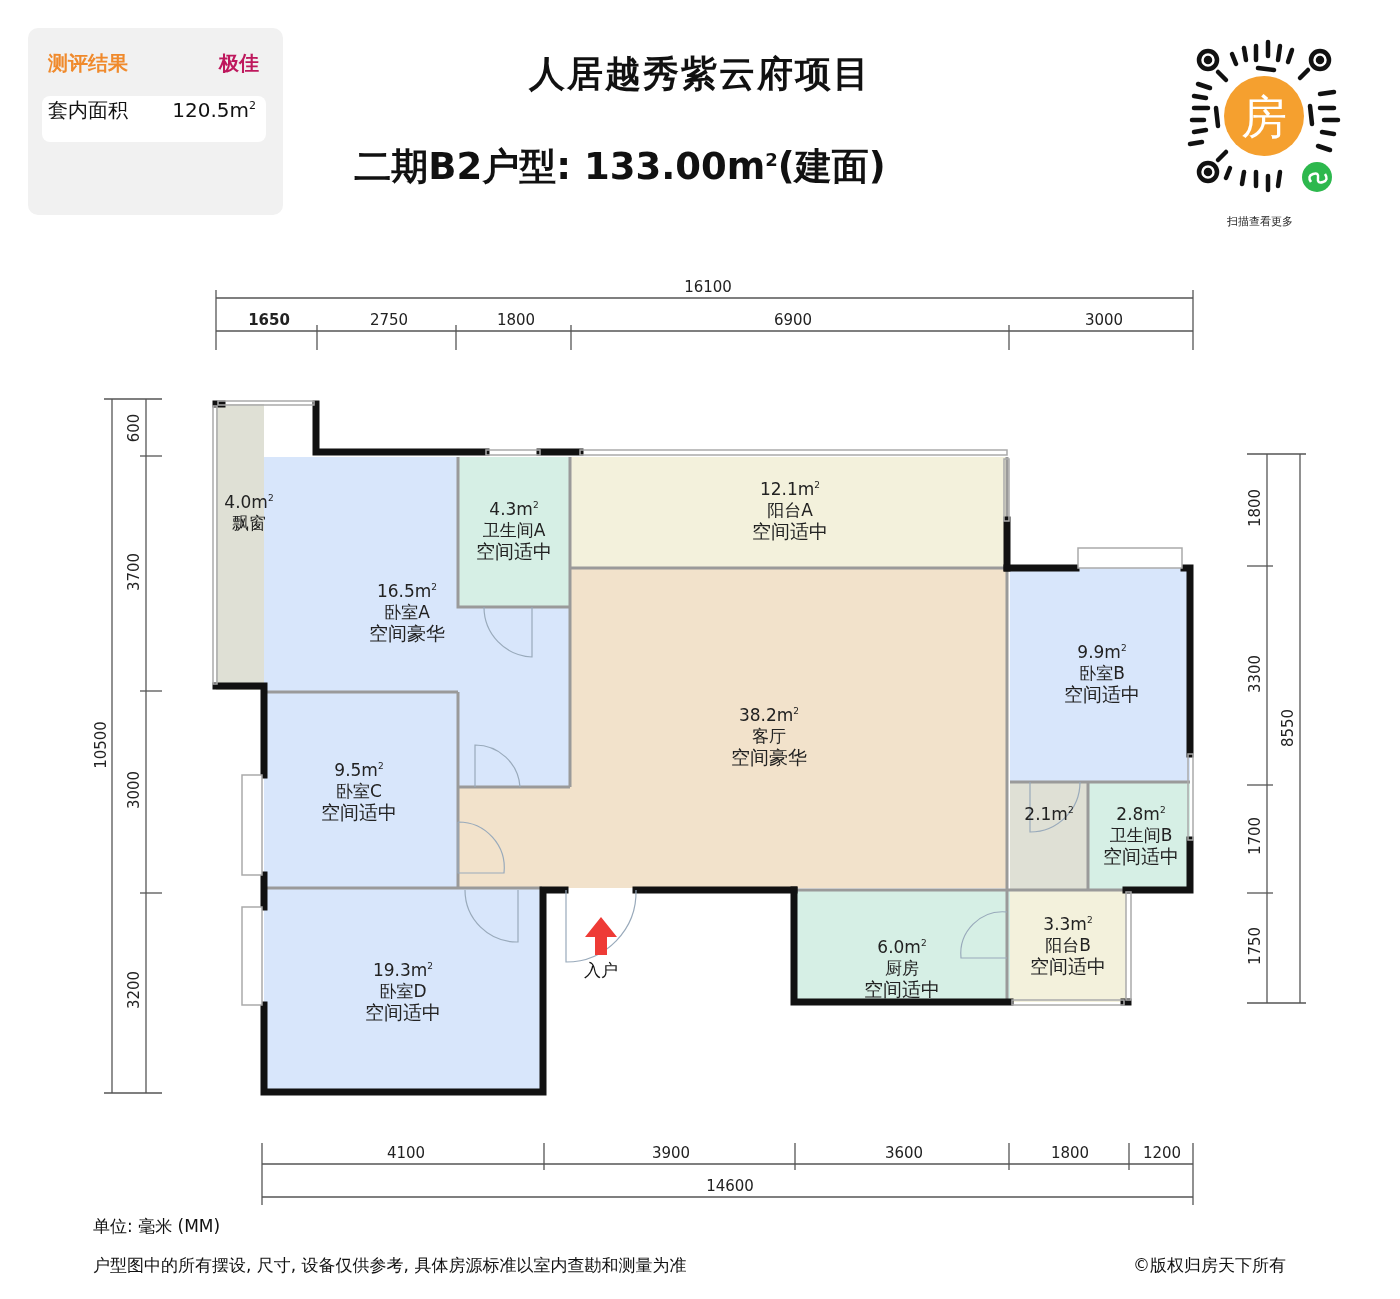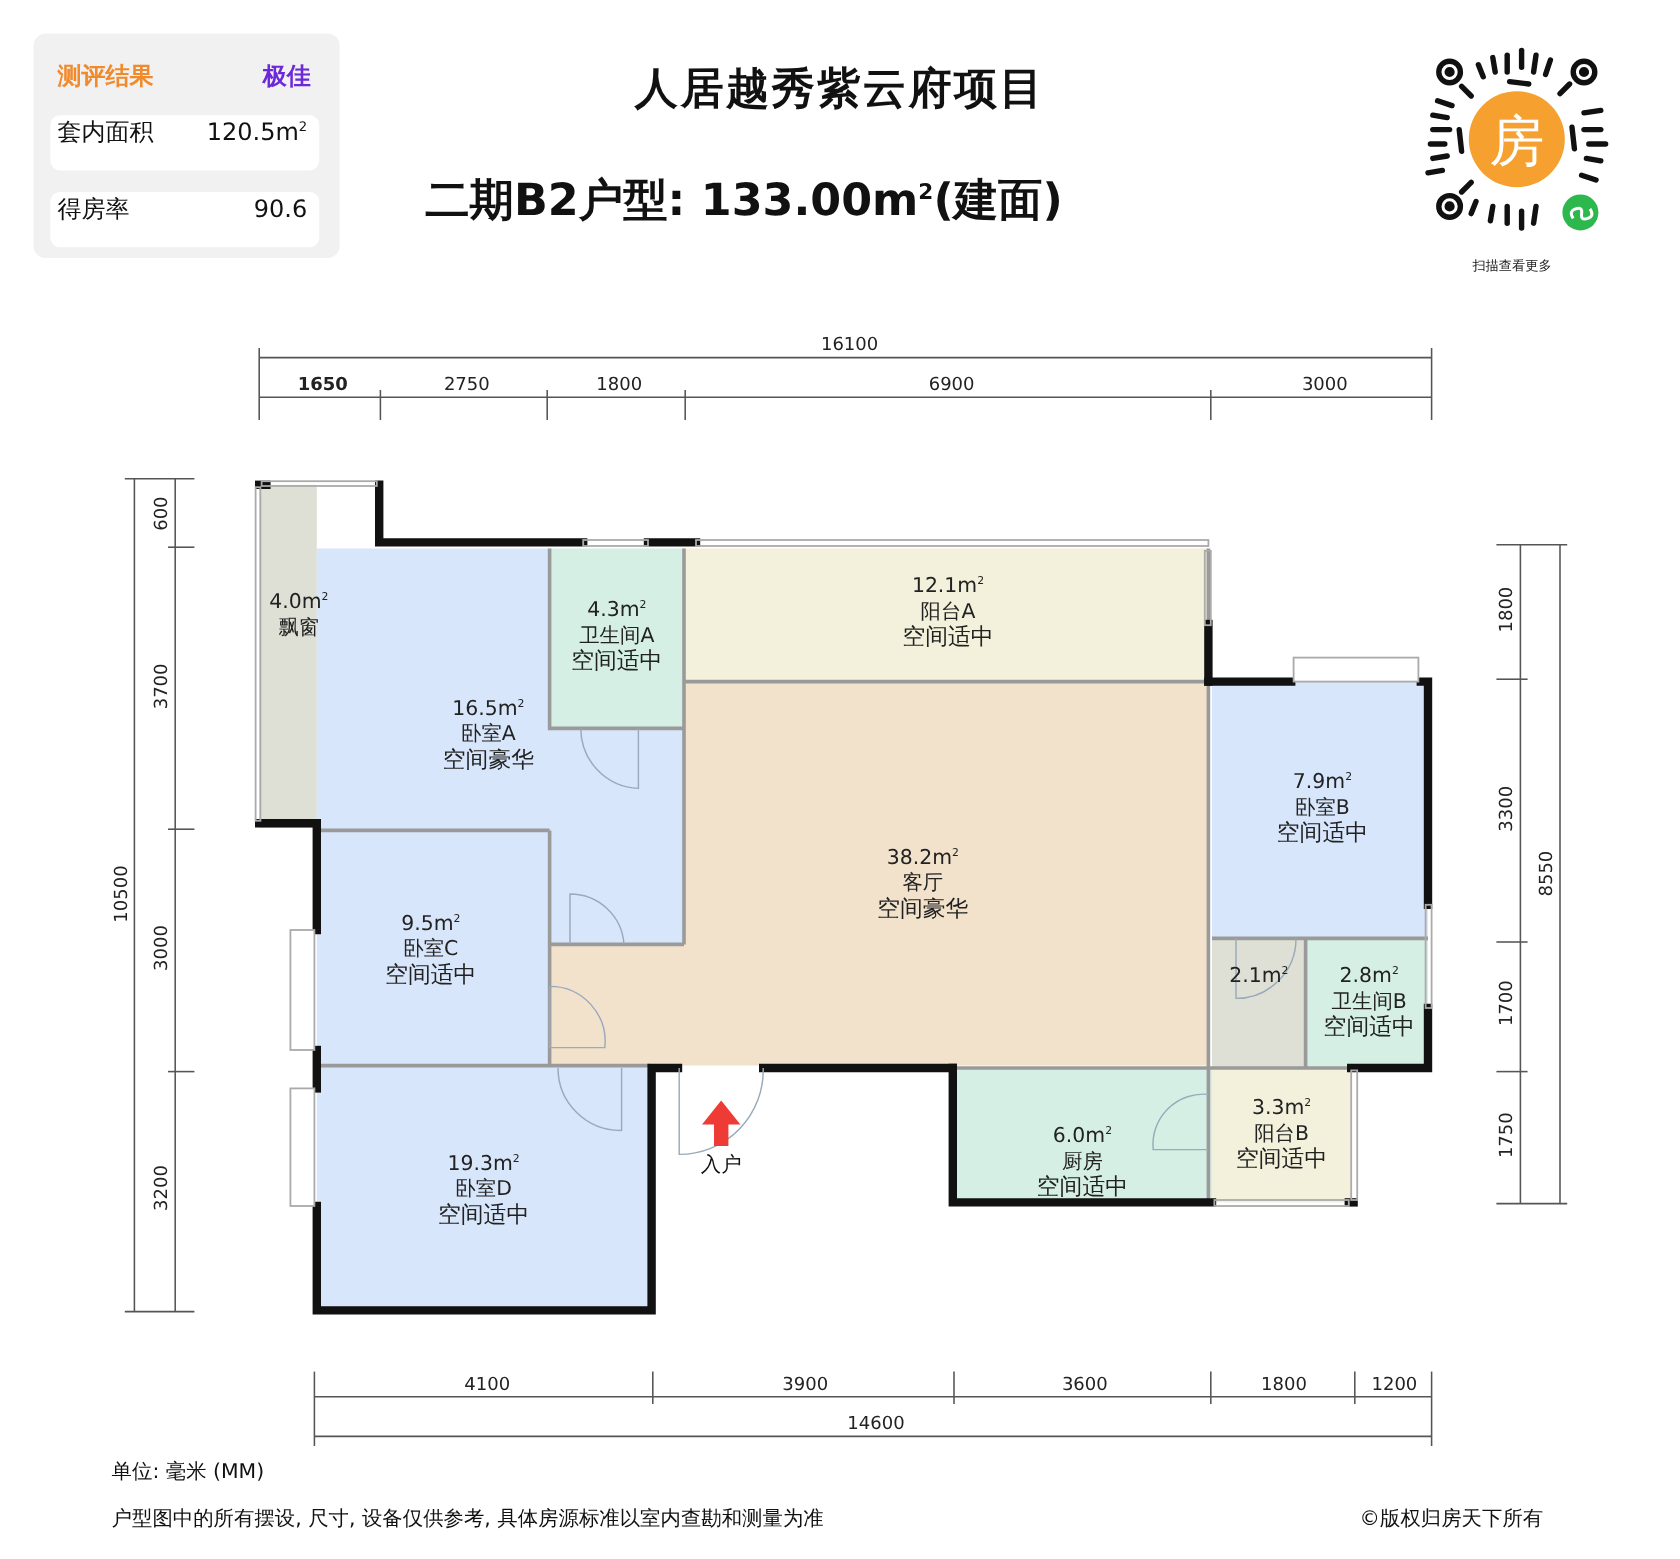--- a/index.html
+++ b/index.html
@@ -3,21 +3,21 @@
 <meta charset="utf-8">
 <style>
   html, body { margin: 0; padding: 0; background: #ffffff; }
   body { width: 1400px; height: 1299px; position: relative; overflow: hidden;
          font-family: "DejaVu Sans", "Liberation Sans", sans-serif; color: #111; }
   .card { position: absolute; left: 28px; top: 28px; width: 255px; height: 187px;
           background: #f1f1f1; border-radius: 10px; }
   .card-head { position: absolute; left: 20px; right: 24px; top: 22px; height: 28px;
                display: flex; justify-content: space-between; font-size: 20px; font-weight: bold; }
   .card-head .l { color: #f08a2c; }
-  .card-head .r { color: #6d28d9; }
+  .card-head .r { color: #be185d; }
   .card-row { position: absolute; left: 14px; width: 224px; height: 46px; background: #fff;
               border-radius: 8px; display: flex; align-items: center; justify-content: space-between;
               padding: 0 10px 18px 6px; box-sizing: border-box; font-size: 20px; }
   .card-row sup { font-size: 11px; }
   .title1 { position: absolute; left: 0; width: 1400px; top: 50px; text-align: center;
             font-size: 36px; font-weight: bold; letter-spacing: 2px; }
   .title2 { position: absolute; left: 0; width: 1240px; top: 142px; text-align: center;
             font-size: 37px; font-weight: bold; }
   .title2 sup { font-size: 18px; }
   .qr { position: absolute; left: 1178px; top: 30px; width: 172px; height: 172px; }
@@ -38,24 +38,20 @@
 <body>
 
 <div class="card">
   <div class="card-head">
     <span class="l">测评结果</span>
     <span class="r">极佳</span>
   </div>
   <div class="card-row" style="top:68px;">
     <span>套内面积</span>
     <span><span>120.5m</span><sup>2</sup></span>
-  </div>
-  <div class="card-row" style="top:132px;">
-    <span>得房率</span>
-    <span>90.6</span>
   </div>
 </div>
 
 <div class="title1">人居越秀紫云府项目</div>
 <div class="title2"><span>二期B2户型: 133.00m</span><sup>2</sup><span>(建面)</span></div>
 
 <svg class="qr" viewBox="0 0 172 172">
   <g stroke="#111" stroke-width="4.5" stroke-linecap="round" fill="none">
     <g transform="translate(86,86)">
       <line x1="-70" y1="-8" x2="-56" y2="-8"></line>
@@ -254,21 +250,21 @@
   <div class="area"><span>12.1m</span><sup>2</sup></div>
   <div>阳台A</div>
   <div class="eval">空间适中</div>
 </div>
 <div class="rlabel" style="left:769px; top:701px;">
   <div class="area"><span>38.2m</span><sup>2</sup></div>
   <div>客厅</div>
   <div class="eval">空间豪华</div>
 </div>
 <div class="rlabel" style="left:1102px; top:638px;">
-  <div class="area"><span>7.9m</span><sup>2</sup></div>
+  <div class="area"><span>9.9m</span><sup>2</sup></div>
   <div>卧室B</div>
   <div class="eval">空间适中</div>
 </div>
 <div class="rlabel" style="left:1049px; top:800px;">
   <div class="area"><span>2.1m</span><sup>2</sup></div>
 </div>
 <div class="rlabel" style="left:1141px; top:800px;">
   <div class="area"><span>2.8m</span><sup>2</sup></div>
   <div>卫生间B</div>
   <div class="eval">空间适中</div>

